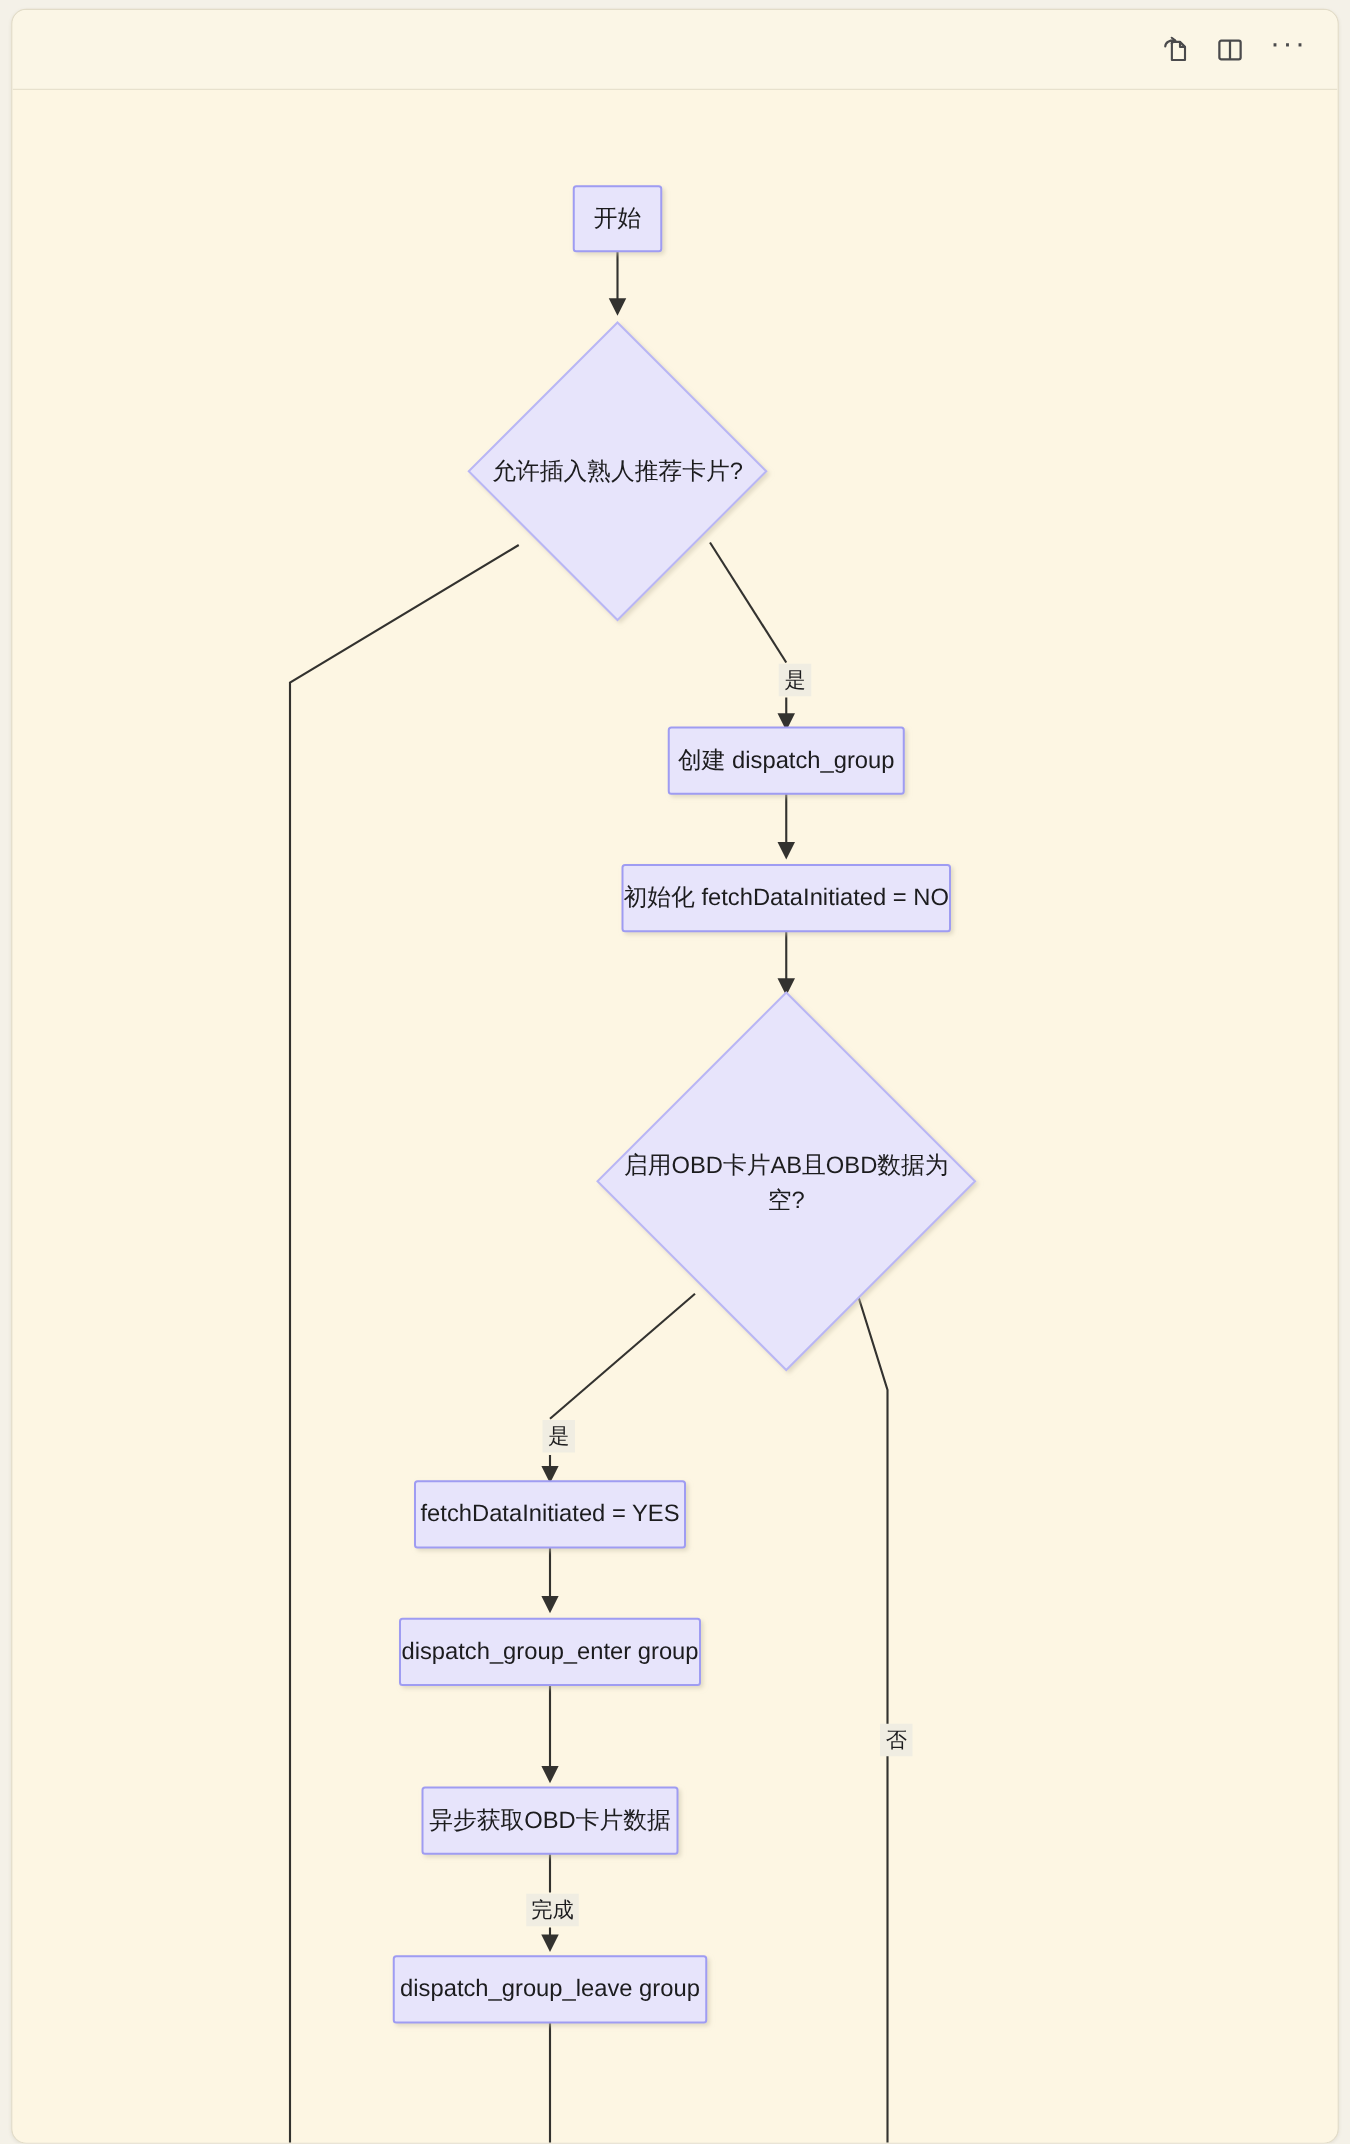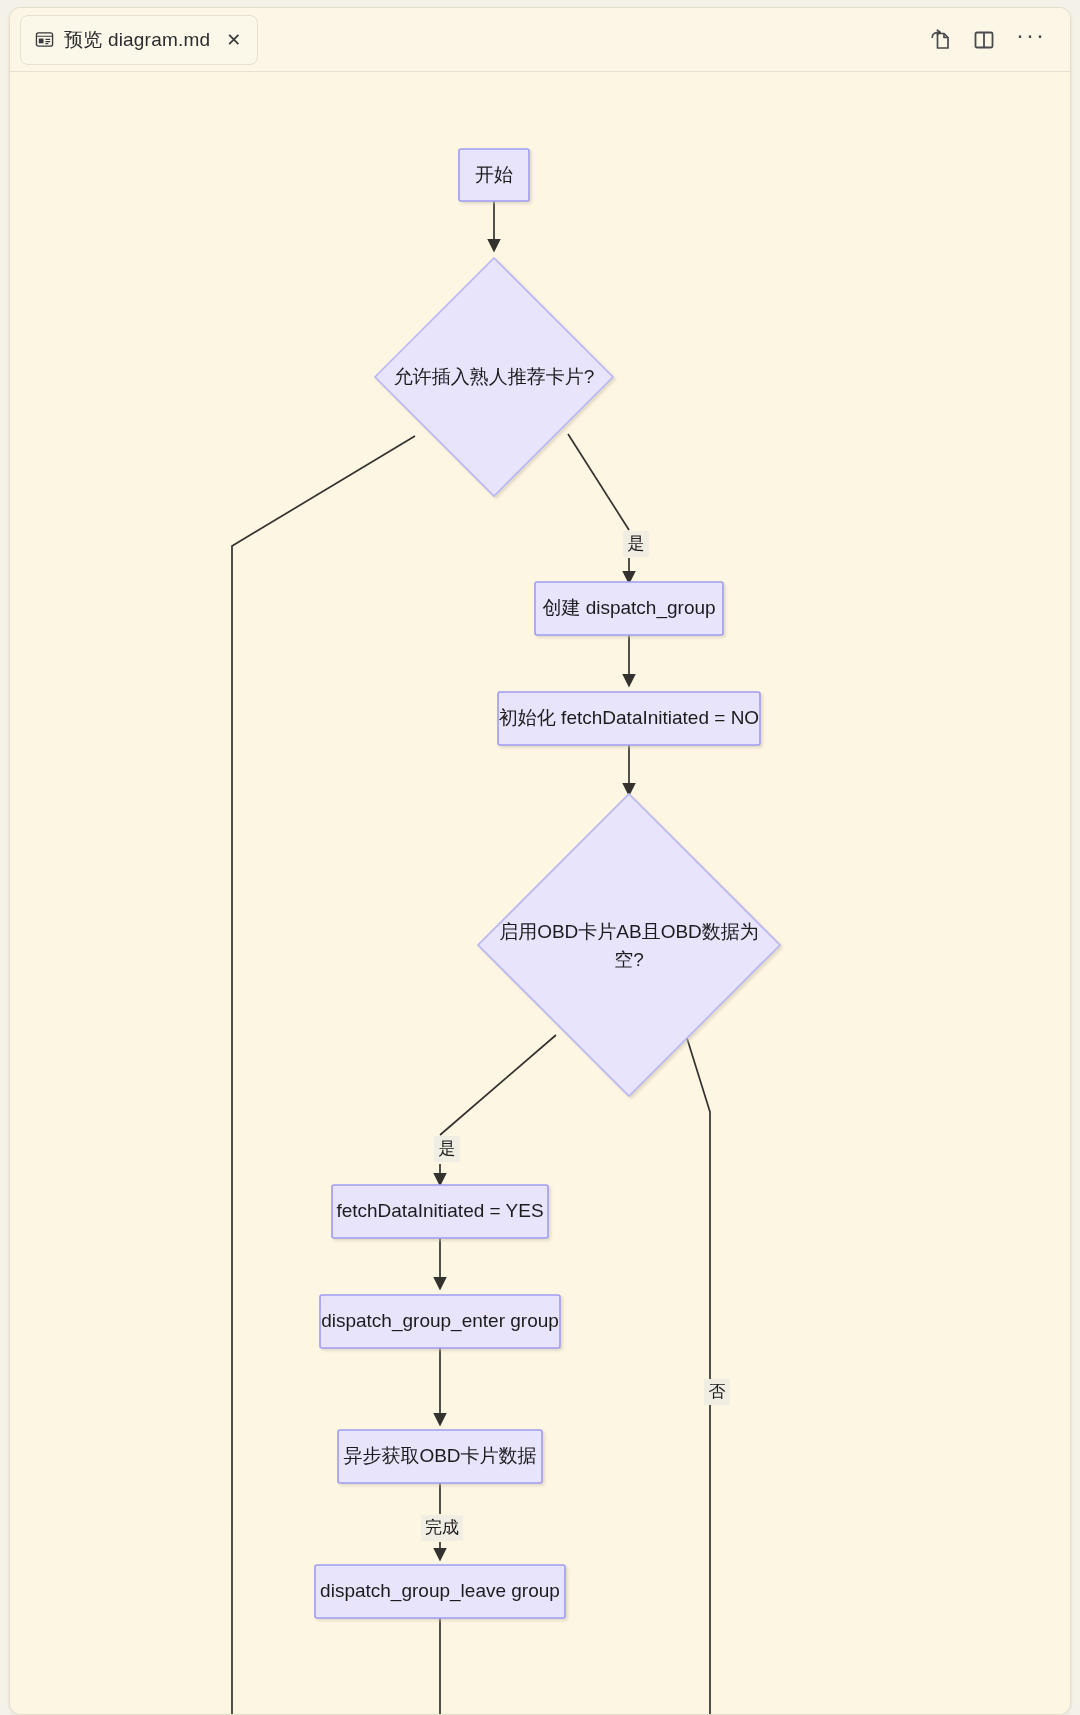--- a/index.html
+++ b/index.html
@@ -152,34 +152,20 @@
   }
 </style>
 </head>
 <body>
 
 <div id="app">
   <div class="editor-window">
 
     <div class="tabbar">
 
-      <div class="tab">
-        <span>
-          <svg class="tab-icon" viewBox="0 0 20 20" aria-hidden="true">
-            <rect x="1.5" y="3" width="17" height="14" rx="2" fill="none" stroke="#3a3a3c" stroke-width="1.4"></rect>
-            <line x1="1.5" y1="6.6" x2="18.5" y2="6.6" stroke="#3a3a3c" stroke-width="1.2"></line>
-            <rect x="4" y="9" width="5" height="5" fill="#3a3a3c"></rect>
-            <line x1="11" y1="9.8" x2="16" y2="9.8" stroke="#3a3a3c" stroke-width="1.2"></line>
-            <line x1="11" y1="12.2" x2="16" y2="12.2" stroke="#3a3a3c" stroke-width="1.2"></line>
-            <line x1="11" y1="14.4" x2="14" y2="14.4" stroke="#3a3a3c" stroke-width="1.2"></line>
-          </svg>
-        </span>
-        <span class="tab-title">预览 diagram.md</span>
-        <span class="tab-close">✕</span>
-      </div>
 
       <div class="tabbar-actions">
         <span>
           <svg class="act-icon" viewBox="0 0 24 24" aria-hidden="true">
             <path d="M9.5 5.5 H16 L20 9.5 V20 H9.5 Z" fill="none" stroke="#4a4a4c" stroke-width="1.7" stroke-linejoin="round"></path>
             <path d="M16 5.5 V9.5 H20" fill="none" stroke="#4a4a4c" stroke-width="1.7" stroke-linejoin="round"></path>
             <path d="M4.2 9.2 C4.2 5.6 8 4.2 11.6 4.3" fill="none" stroke="#4a4a4c" stroke-width="1.7" stroke-linecap="round"></path>
             <path d="M9.4 2.2 L12.3 4.4 L9.4 6.6" fill="none" stroke="#4a4a4c" stroke-width="1.7" stroke-linecap="round" stroke-linejoin="round"></path>
           </svg>
         </span>

